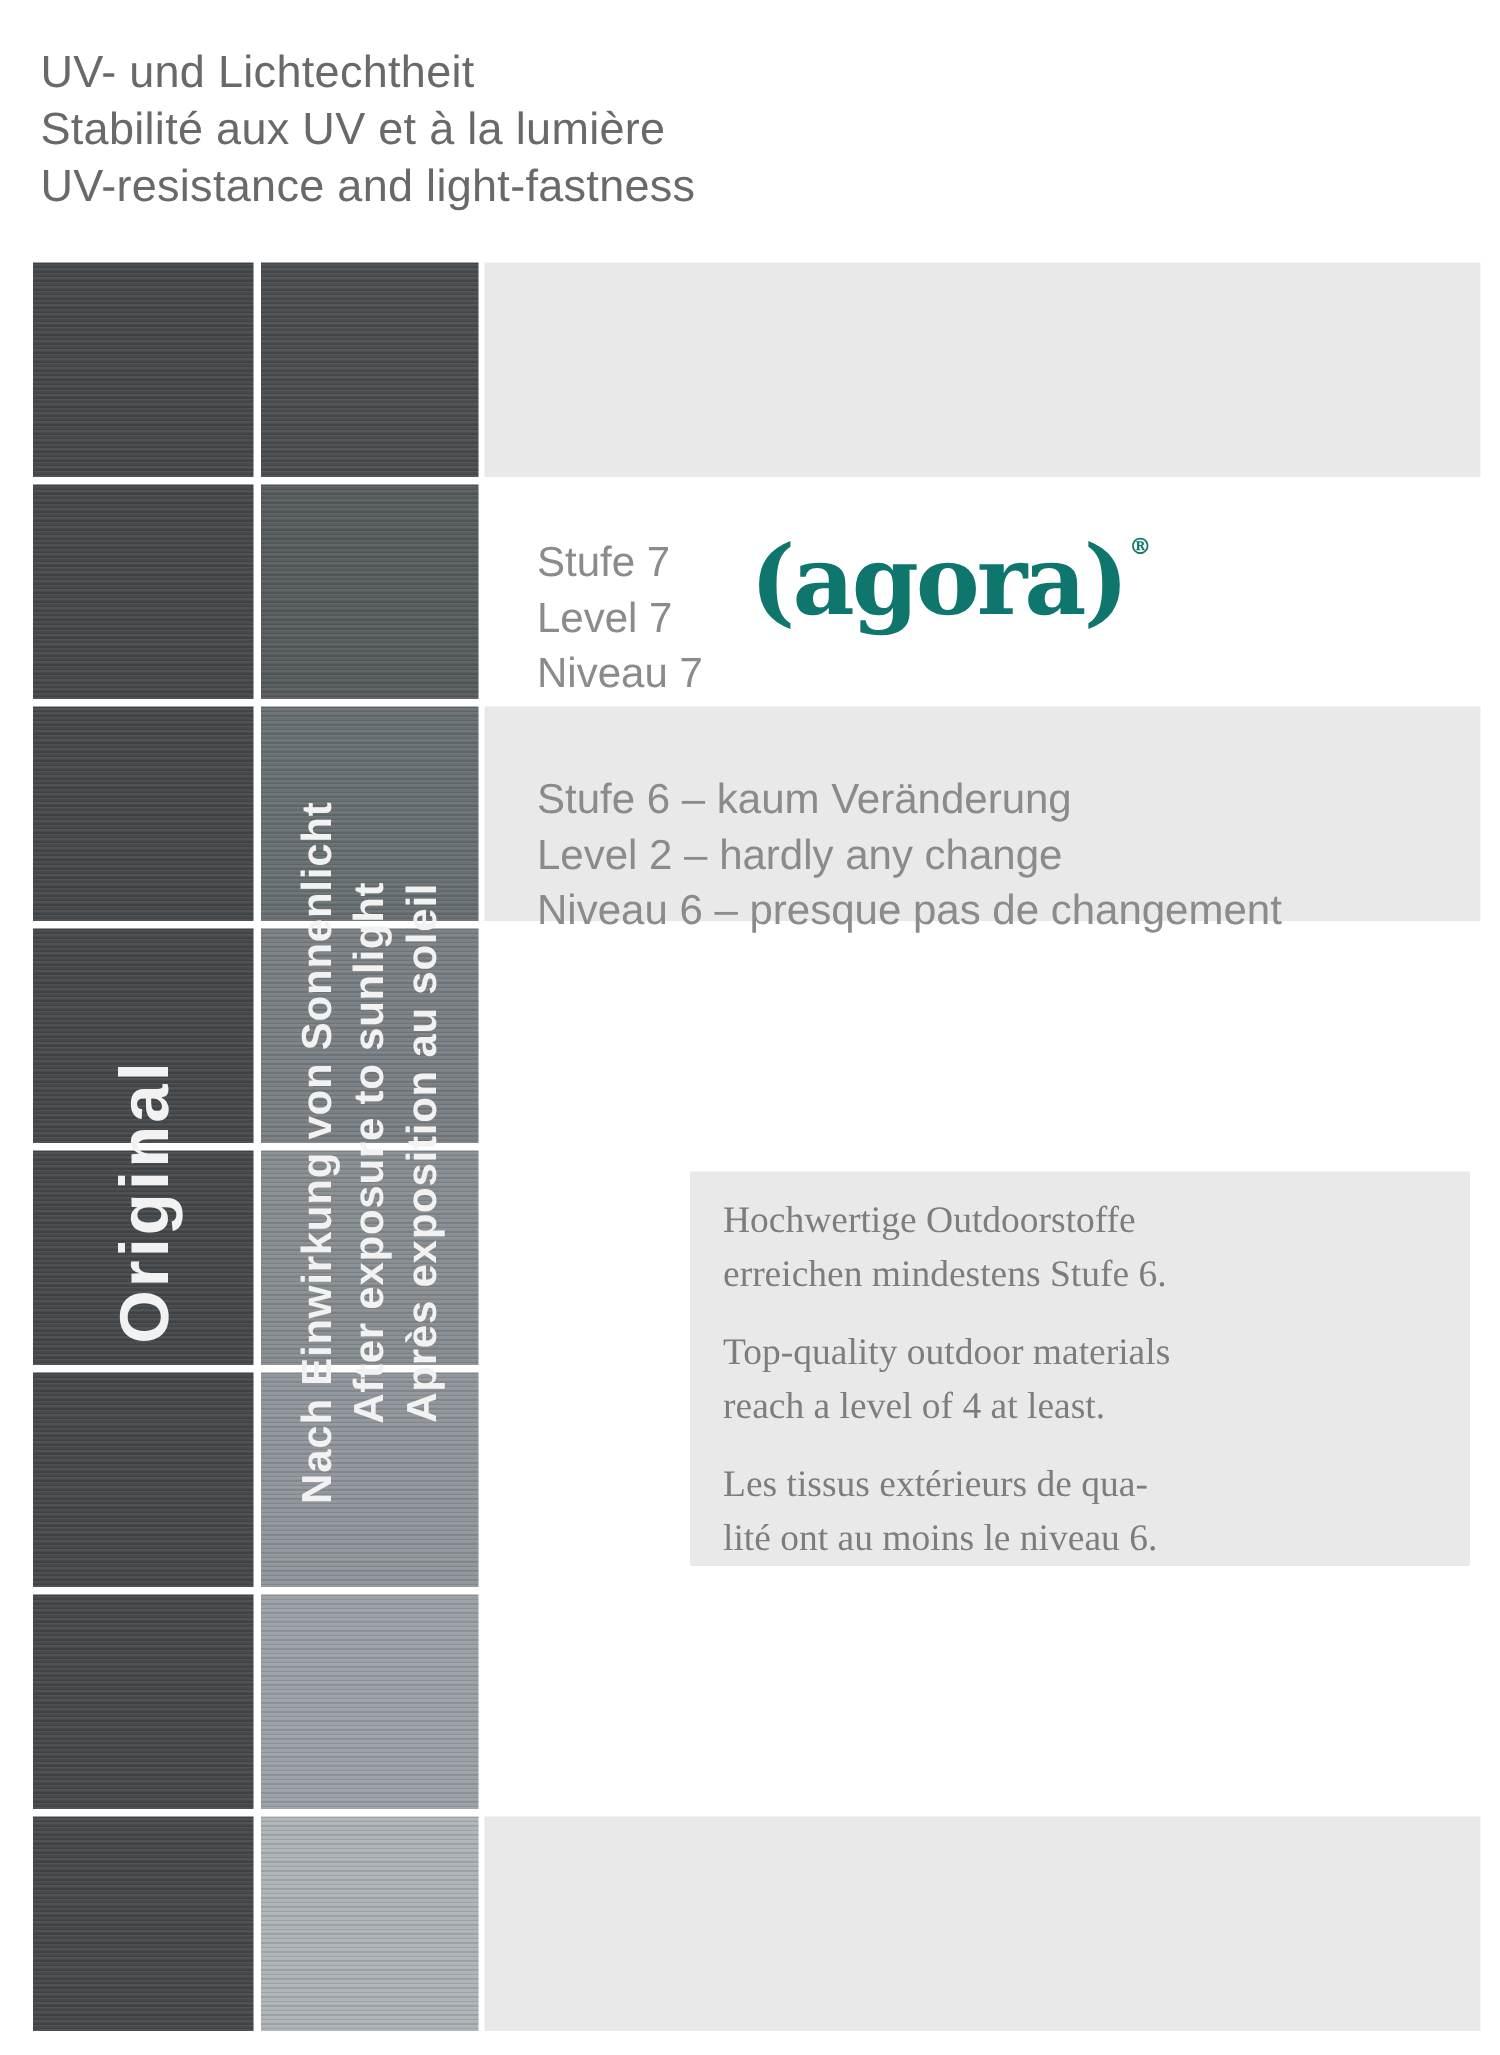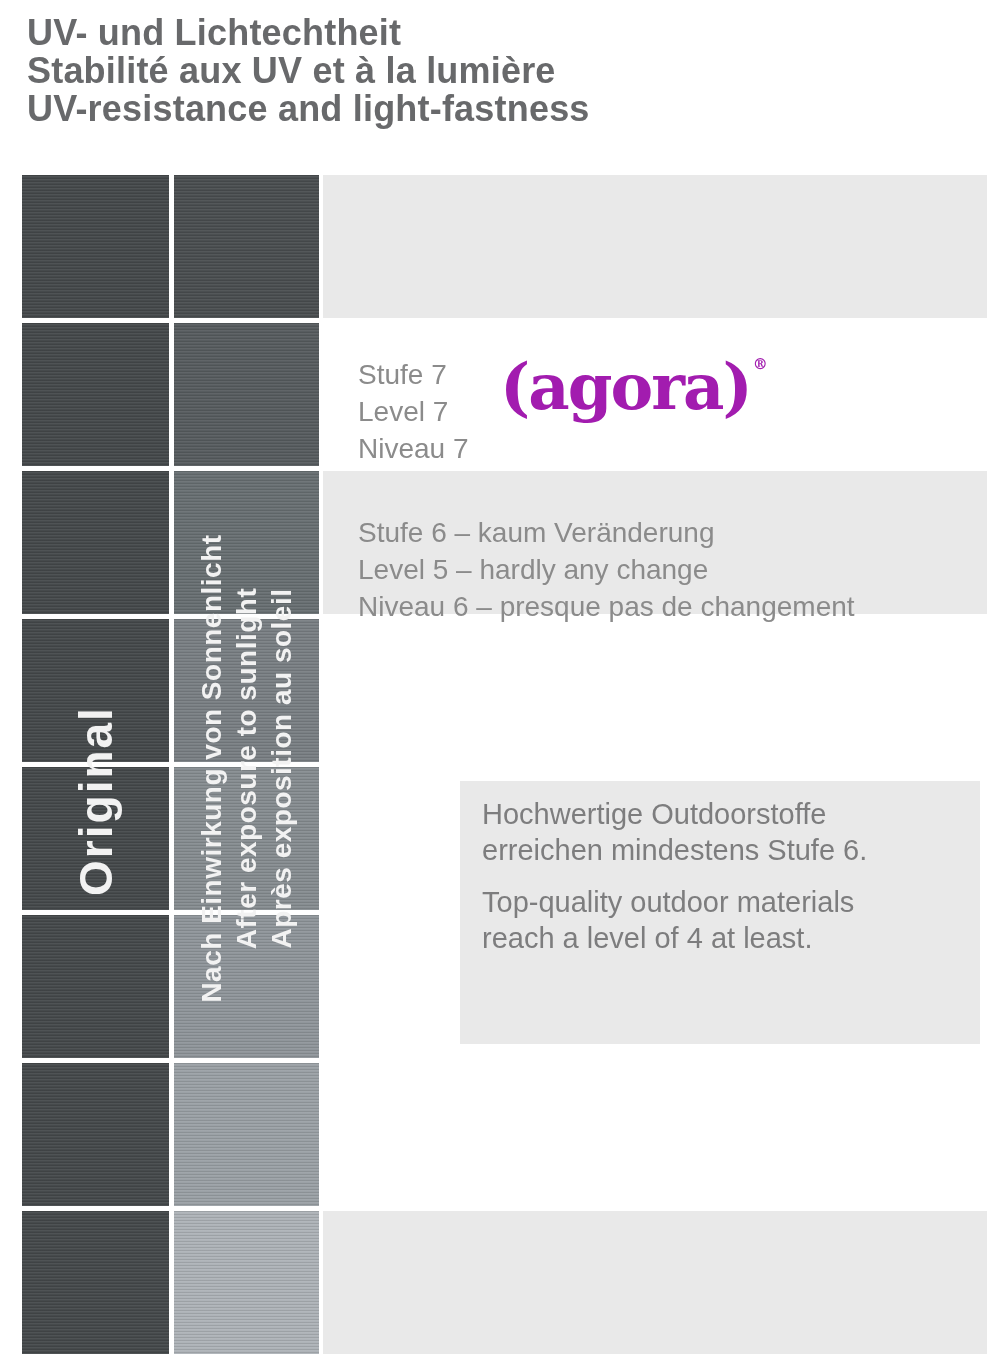--- a/index.html
+++ b/index.html
@@ -1,21 +1,21 @@
 <!DOCTYPE html>
 <html lang="de"><head>
 <meta charset="utf-8">
 <style>
   html,body{margin:0;padding:0;}
   body{background:#ffffff;font-family:"Liberation Sans","DejaVu Sans",sans-serif;}
   .page{position:relative;width:1000px;height:1370px;background:#ffffff;overflow:hidden;}
 
   
-  .title{position:absolute;left:27px;top:14px;font-size:36px;line-height:38px;
-         font-weight:700;color:#68696b;letter-spacing:.2px;}
+  .title{position:absolute;left:27px;top:30px;font-size:30px;line-height:38px;
+         font-weight:400;color:#68696b;letter-spacing:.2px;}
 
   
   .cell{position:absolute;width:147px;height:143px;
         background-image:repeating-linear-gradient(180deg,
           rgba(0,0,0,.10) 0px, rgba(0,0,0,.10) 1px,
           rgba(255,255,255,.05) 1px, rgba(255,255,255,.05) 2px,
           transparent 2px, transparent 3px);}
   .col1{left:22px;}
   .col2{left:174px;width:145px;}
 
@@ -25,29 +25,29 @@
   .band-text{position:absolute;left:358px;color:#8b8b8b;font-size:28px;line-height:37px;}
 
   
   .rot{position:absolute;transform:rotate(-90deg);text-align:center;color:#f2f2f2;}
   .original-label{left:-104px;top:777px;width:400px;height:48px;
                   font-size:46px;line-height:48px;font-weight:700;letter-spacing:2px;}
   .exposure-label{left:-42px;top:716px;width:576px;height:105px;
                   font-size:28px;line-height:35px;font-weight:600;letter-spacing:.5px;}
 
   
-  .logo{position:absolute;left:500px;top:336px;color:#a21caf;
+  .logo{position:absolute;left:500px;top:336px;color:#0f766e;
         font-family:"DejaVu Serif","Liberation Serif",serif;font-weight:700;
         font-size:64px;line-height:92px;letter-spacing:-2px;white-space:nowrap;}
   .logo sup{font-size:15px;letter-spacing:0;vertical-align:super;position:relative;top:-18px;left:2px;}
 
   
   .info-box{position:absolute;left:460px;top:781px;width:520px;height:263px;
             background:#e9e9e9;box-sizing:border-box;padding:15px 20px 0 22px;}
-  .info-box p{margin:0 0 16px 0;font-size:29px;line-height:36px;color:#7d7d7e;white-space:pre-line;}
+  .info-box p{margin:0 0 16px 0;font-size:25px;line-height:36px;color:#7d7d7e;white-space:pre-line;font-family:Liberation Serif, serif;}
 </style>
 </head>
 <body>
 
 <div class="page">
 
   <div class="title">
     <div>UV- und Lichtechtheit</div>
     <div>Stabilité aux UV et à la lumière</div>
     <div>UV-resistance and light-fastness</div>
@@ -77,35 +77,37 @@
 
 
   <div class="band-text" style="top:356px">
     <div>Stufe 7</div>
     <div>Level 7</div>
     <div>Niveau 7</div>
   </div>
 
   <div class="band-text" style="top:514px">
     <div>Stufe 6 – kaum Veränderung</div>
-    <div>Level 5 – hardly any change</div>
+    <div>Level 2 – hardly any change</div>
     <div>Niveau 6 – presque pas de changement</div>
   </div>
 
 
   <div class="logo"><span>(agora)</span><sup>®</sup></div>
 
   <div class="rot original-label">Original</div>
 
   <div class="rot exposure-label">
     <div>Nach Einwirkung von Sonnenlicht</div>
     <div>After exposure to sunlight</div>
     <div>Après exposition au soleil</div>
   </div>
 
   <div class="info-box" style="background-color: rgb(233, 233, 233);">
     <p>Hochwertige Outdoorstoffe
 erreichen mindestens Stufe 6.</p>
     <p>Top-quality outdoor materials
 reach a level of 4 at least.</p>
+    <p>Les tissus extérieurs de qua-
+lité ont au moins le niveau 6.</p>
   </div>
 
 </div>
 
 </body></html>

